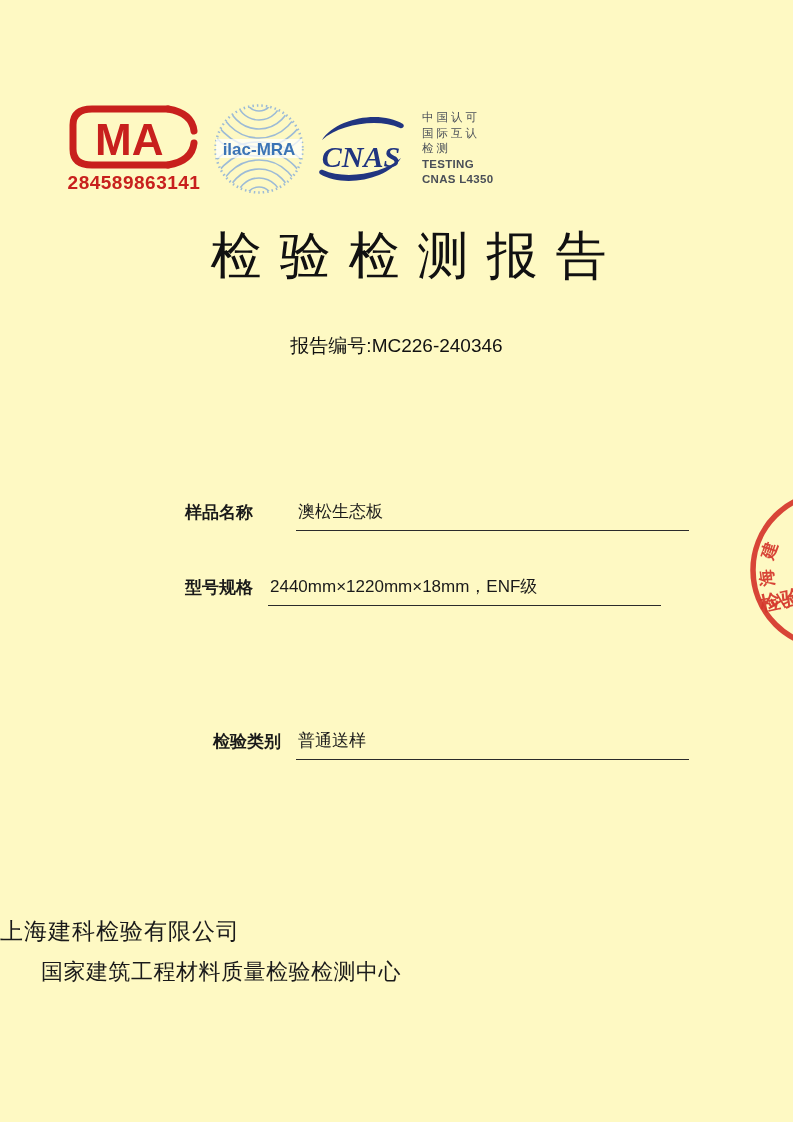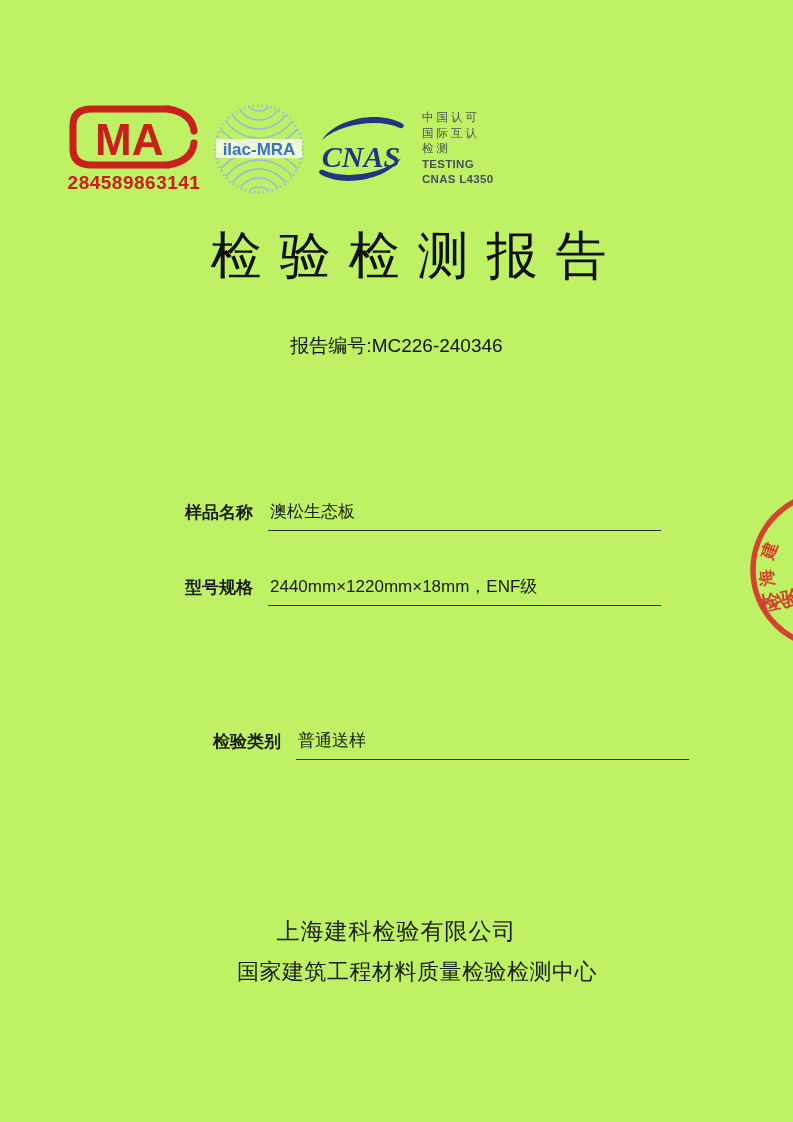--- a/index.html
+++ b/index.html
@@ -1,17 +1,17 @@
 <!DOCTYPE html>
 <html><head>
 <meta charset="utf-8">
 <style>
   html,body { margin:0; padding:0; background:#ffffff; }
   .page {
-    position:relative; width:793px; height:1122px; background:#bef264;
+    position:relative; width:793px; height:1122px; background:#fef9c3;
     overflow:hidden;
     font-family:"Liberation Sans","DejaVu Sans",sans-serif;
     color:#1a1a1a;
   }
 
   
   .logos { position:absolute; top:103px; left:64px; display:flex; align-items:center; gap:9px; }
   .cma-block { display:flex; flex-direction:column; align-items:center; width:140px; }
   .cma-number { font-size:19px; font-weight:bold; color:#c8201d; letter-spacing:0.5px; margin-top:3px; white-space:nowrap; }
   .acc-text { display:flex; flex-direction:column; justify-content:center; margin-left:4px; }
@@ -30,28 +30,28 @@
     text-align:center; font-size:19px; color:#111;
   }
 
   
   .field-row { position:absolute; left:185px; display:flex; align-items:flex-end; }
   .field-label { font-size:17px; font-weight:700; white-space:nowrap; padding-bottom:7px; }
   .field-value {
     margin-left:15px; width:391px; font-size:17px; white-space:nowrap;
     border-bottom:1px solid #2b2b2b; padding:0 0 7px 2px;
   }
-  .row-0 { top:500px; } .row-1 { top:575px; } .row-2 { top:653px; } .row-3 { top:729px;margin-left:28px; }
+  .row-0 { top:500px;gap:28px; } .row-1 { top:575px; } .row-2 { top:653px; } .row-3 { top:729px;margin-left:28px; }
 
   
   .stamp-clip { position:absolute; top:486px; right:0; width:47px; height:170px; overflow:hidden; }
   .stamp-clip svg { display:block; }
 
   
-  .footer { position:absolute; top:916px; left:0; width:100%; text-align:center; color:#1a1a1a; }
+  .footer { position:absolute; top:916px; left:0; width:100%; text-align:left; color:#1a1a1a; }
   .footer-line1 { font-size:23px; letter-spacing:1px; margin-bottom:10px; }
   .footer-line2 { font-size:22px; letter-spacing:0.5px;padding-left:41px; }
 </style>
 </head>
 <body>
 
 <div class="page">
 
   <div class="logos">
 

